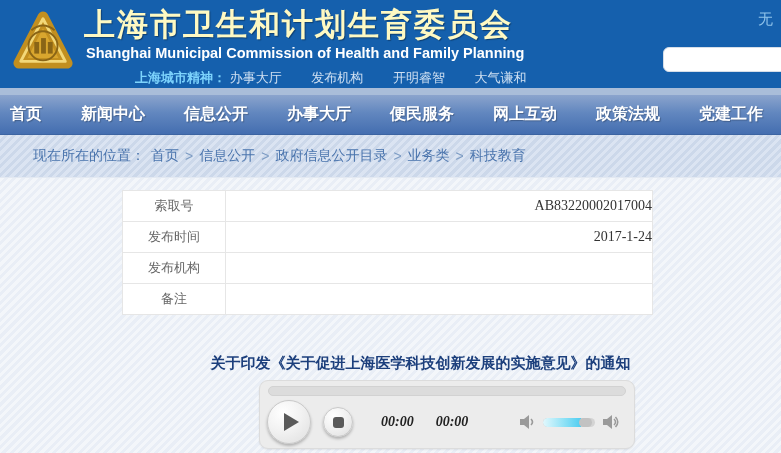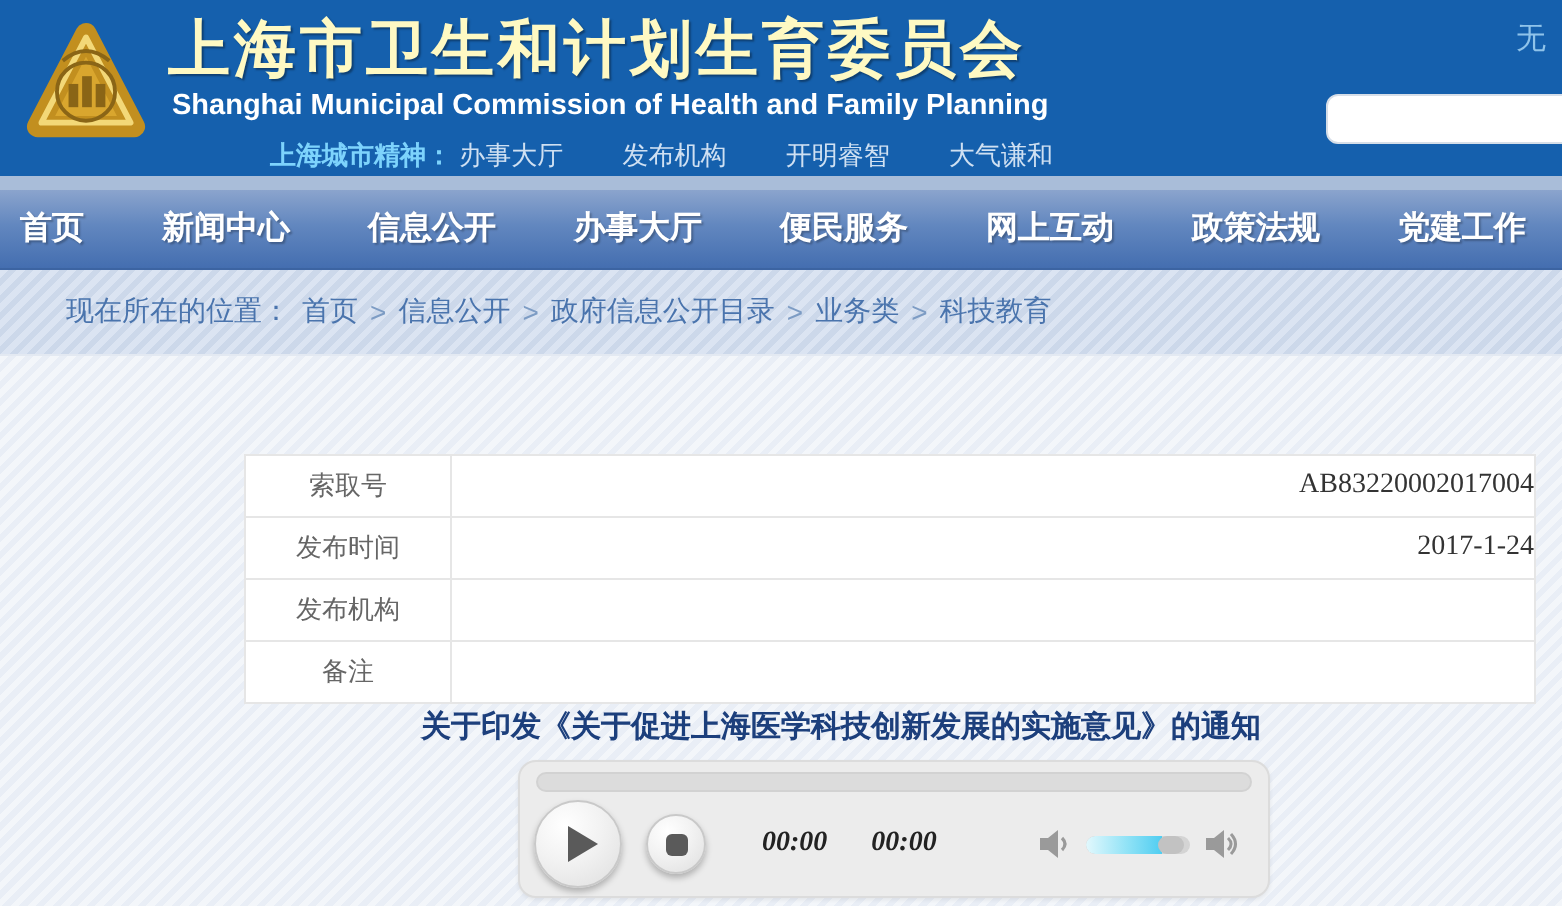--- a/index.html
+++ b/index.html
@@ -31,21 +31,21 @@
     background:repeating-linear-gradient(135deg, #dbe4f2 0 3px, #ccd8ea 3px 6px);
     border-bottom:1px solid #e3e9f2; white-space:nowrap;padding-left:40px; }
   .breadcrumb .crumb-label { margin-left:-7px; }
   .breadcrumb .crumb-link { margin:0 6px; cursor:pointer; }
   .breadcrumb .crumb-sep { color:#7d9cc4; }
 
   
   .content { position:relative; height:275px;
     background:repeating-linear-gradient(135deg, #f3f6fa 0 3px, #e9eef6 3px 6px); }
 
-  .info-table { position:absolute; left:122px; top:12px; width:646px; border-collapse:collapse; background:#ffffff;margin-top:37px; }
+  .info-table { position:absolute; left:122px; top:12px; width:531px; border-collapse:collapse; background:#ffffff; }
   .info-table td { border:1px solid #e6e6e6; height:31px; background:#ffffff; }
   .info-table td.lbl { width:103px; text-align:center; color:#666666; font-size:13px; }
   .info-table td.val { text-align:right; font-family:"Liberation Serif", serif; font-size:14px; color:#333333; }
 
   .doc-title { position:absolute; left:30px; width:781px; top:176px; text-align:center;
     font-size:15px; font-weight:bold; color:#1c3f7c; white-space:nowrap; }
 
   
   .player { position:absolute; left:259px; top:202px; width:376px; height:69px;
     background:#ececec; border:1px solid #dcdcdc; border-radius:9px; box-shadow:0 1px 2px rgba(0,0,0,.07); }

